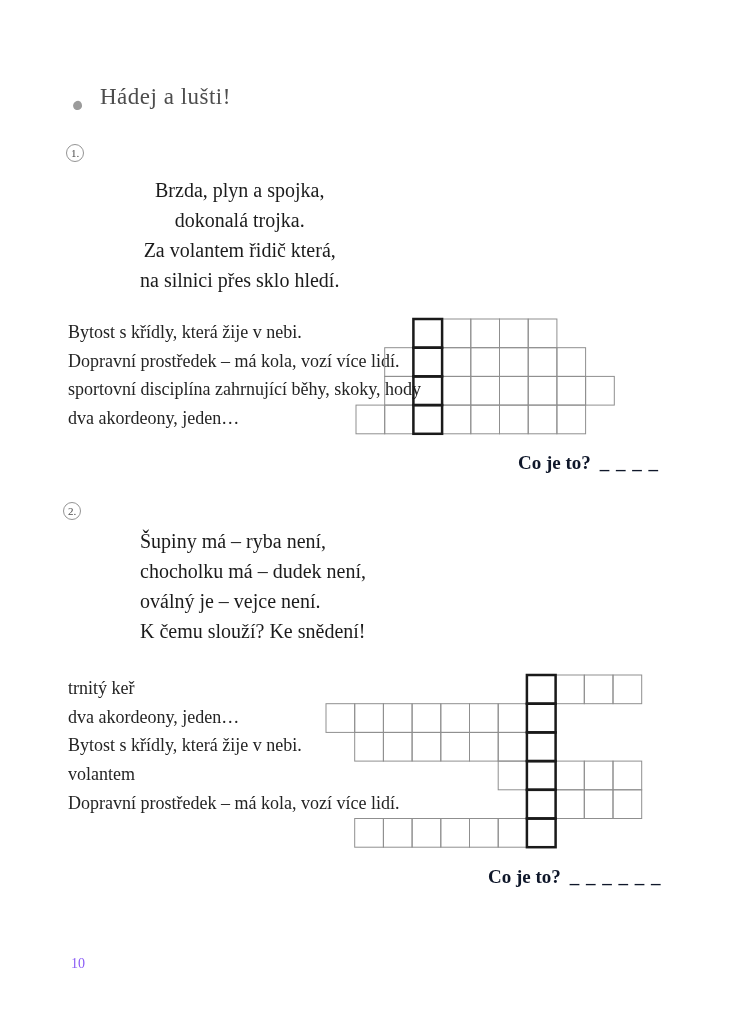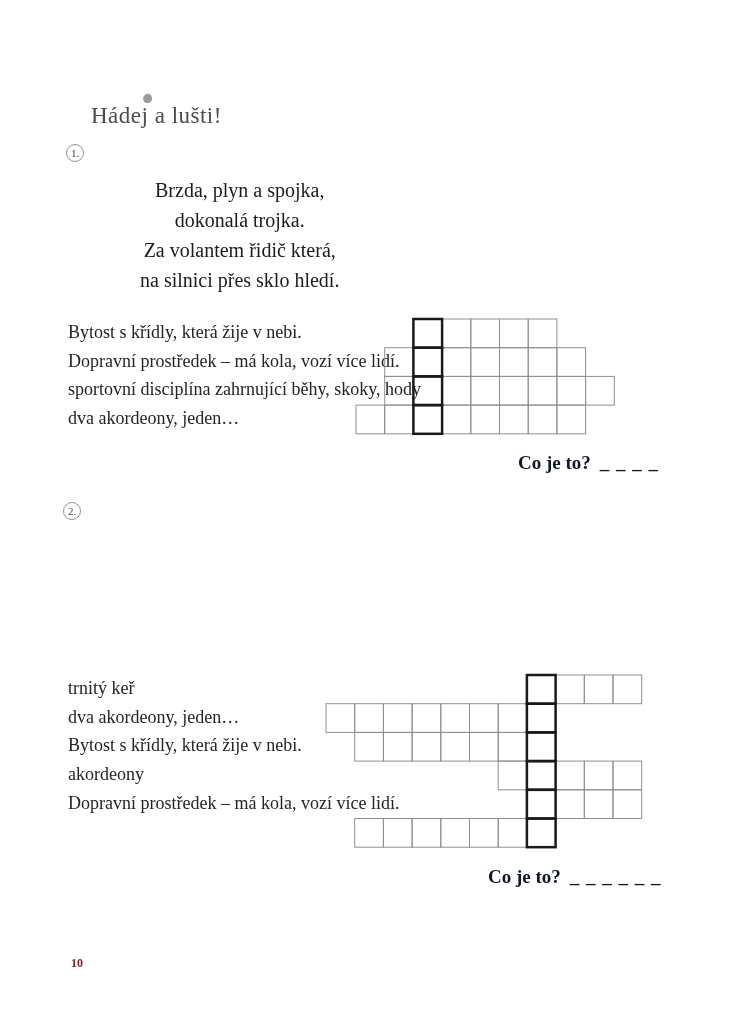--- a/index.html
+++ b/index.html
@@ -11,21 +11,21 @@
     position: relative;
     width: 736px;
     height: 1024px;
     background: #ffffff;
     font-family: "Liberation Serif", "DejaVu Serif", serif;
     overflow: hidden;
   }
   .abs { position: absolute; }
 
   
-  #title-row { left: 73px; top: 84px; display: flex; align-items: center; flex-direction: column; }
+  #title-row { left: 73px; top: 84px; display: flex; align-items: flex-end; }
   #title-bullet {
     width: 9px; height: 9px;
     background: #9b9b9b;
     border-radius: 55% 45% 50% 50%;
     transform: rotate(-20deg);
     margin-top: 10px;
   }
   #page-title {
     margin-left: 18px;
     font-size: 23px;
@@ -80,23 +80,23 @@
   .cojeto .blanks {
     padding-left: 9px;
     letter-spacing: 1px;
   }
   #cojeto-1 { left: 518px; top: 452px; }
   #cojeto-2 { left: 488px; top: 866px; }
 
   
   #page-number {
     left: 71px; top: 956px;
-    font-size: 12px;
-    font-weight: bold;
-    color: #7f1d1d;
+    font-size: 14px;
+    font-weight: normal;
+    color: #8b5cf6;
   }
 </style>
 </head>
 <body>
 
 <div id="page">
 
   <div class="abs" id="title-row">
     <span id="title-bullet"></span>
     <span id="page-title">Hádej a lušti!</span>
@@ -158,26 +158,32 @@
   </div>
 
   <div class="abs cojeto" id="cojeto-1">
     <span>Co je to?</span><span class="blanks">_ _ _ _</span>
   </div>
 
   <div class="abs num-badge" id="num-2">
     <span>2.</span>
   </div>
 
+  <div class="abs riddle" id="riddle-2">
+      <div class="riddle-line">Šupiny má – ryba není,</div>
+      <div class="riddle-line">chocholku má – dudek není,</div>
+      <div class="riddle-line">oválný je – vejce není.</div>
+      <div class="riddle-line">K čemu slouží? Ke snědení!</div>
+    </div>
 
   <div class="abs clues" id="clues-2">
       <div class="clue-line">trnitý keř</div>
       <div class="clue-line">dva akordeony, jeden…</div>
       <div class="clue-line">Bytost s křídly, která žije v nebi.</div>
-      <div class="clue-line">akordeony</div>
+      <div class="clue-line">volantem</div>
       <div class="clue-line">Dopravní prostředek – má kola, vozí více lidí.</div>
     </div>
 
   <div class="abs" id="grid-2-wrap">
     <svg width="321.7" height="178.2">
         <rect x="203.9" y="3.0" width="28.7" height="28.7" fill="none" stroke="#8f8f8f" stroke-width="1"></rect>
         <rect x="232.6" y="3.0" width="28.7" height="28.7" fill="none" stroke="#8f8f8f" stroke-width="1"></rect>
         <rect x="261.3" y="3.0" width="28.7" height="28.7" fill="none" stroke="#8f8f8f" stroke-width="1"></rect>
         <rect x="290.0" y="3.0" width="28.7" height="28.7" fill="none" stroke="#8f8f8f" stroke-width="1"></rect>
         <rect x="3.0" y="31.7" width="28.7" height="28.7" fill="none" stroke="#8f8f8f" stroke-width="1"></rect>

